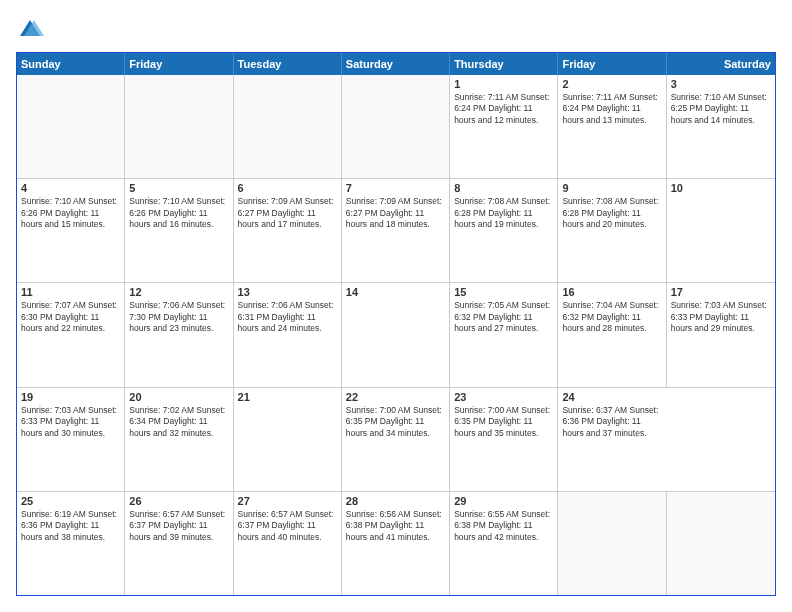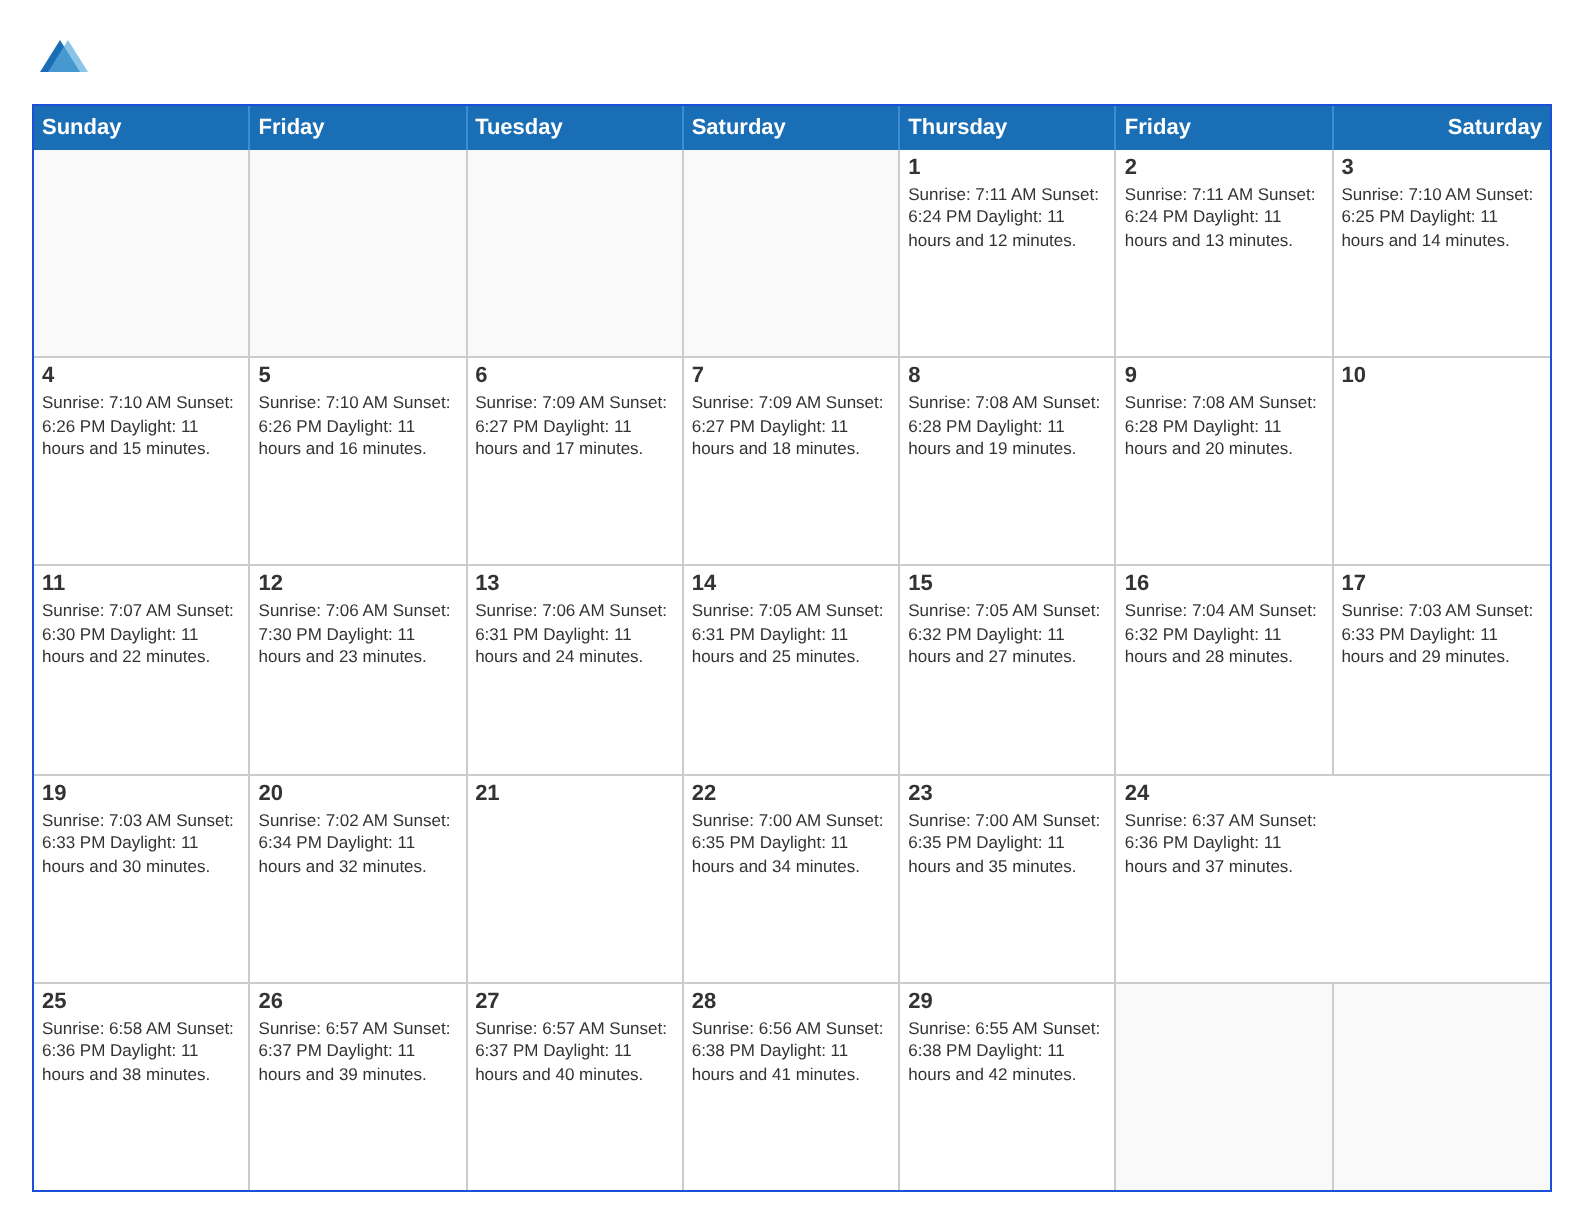--- a/index.html
+++ b/index.html
@@ -220,23 +220,20 @@
 Daylight: 11 hours and 23 minutes.</div>
           </div>
           <div class="day-cell">
             <span class="day-number">13</span>
             <div class="day-info">Sunrise: 7:06 AM
 Sunset: 6:31 PM
 Daylight: 11 hours and 24 minutes.</div>
           </div>
           <div class="day-cell">
             <span class="day-number">14</span>
-            <div class="day-info">Sunrise: 7:05 AM
-Sunset: 6:31 PM
-Daylight: 11 hours and 25 minutes.</div>
           </div>
           <div class="day-cell">
             <span class="day-number">15</span>
             <div class="day-info">Sunrise: 7:05 AM
 Sunset: 6:32 PM
 Daylight: 11 hours and 27 minutes.</div>
           </div>
           <div class="day-cell">
             <span class="day-number">16</span>
             <div class="day-info">Sunrise: 7:04 AM
@@ -281,21 +278,21 @@
           <div class="day-cell">
             <span class="day-number">24</span>
             <div class="day-info">Sunrise: 6:37 AM
 Sunset: 6:36 PM
 Daylight: 11 hours and 37 minutes.</div>
           </div>
         </div>
         <div class="week">
           <div class="day-cell">
             <span class="day-number">25</span>
-            <div class="day-info">Sunrise: 6:58 AM
+            <div class="day-info">Sunrise: 6:19 AM
 Sunset: 6:36 PM
 Daylight: 11 hours and 38 minutes.</div>
           </div>
           <div class="day-cell">
             <span class="day-number">26</span>
             <div class="day-info">Sunrise: 6:57 AM
 Sunset: 6:37 PM
 Daylight: 11 hours and 39 minutes.</div>
           </div>
           <div class="day-cell">

